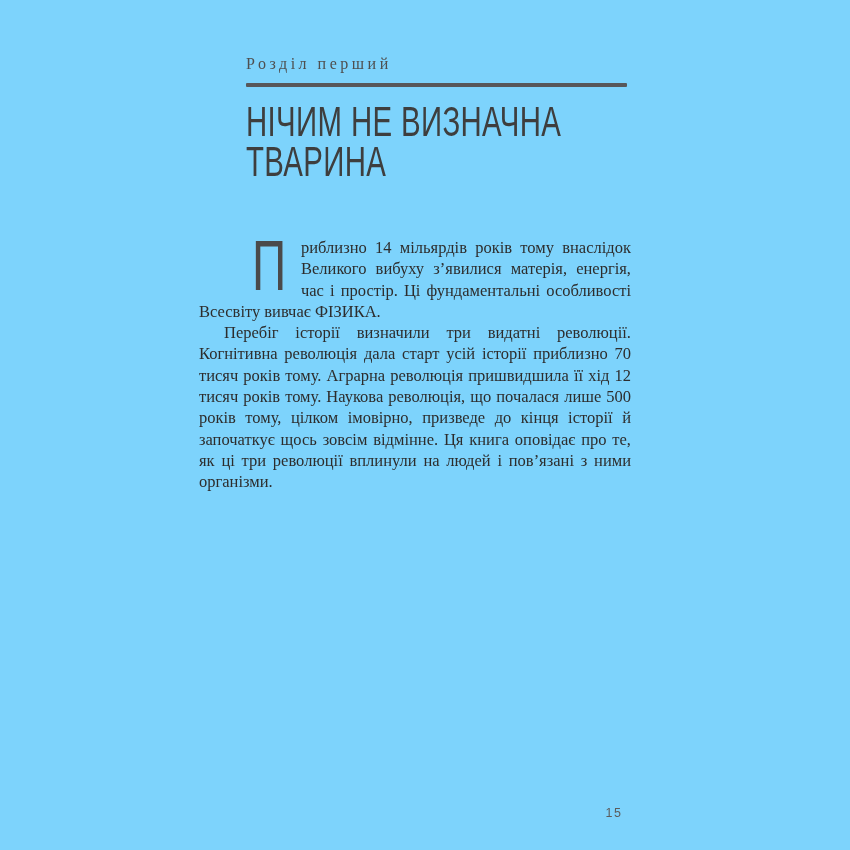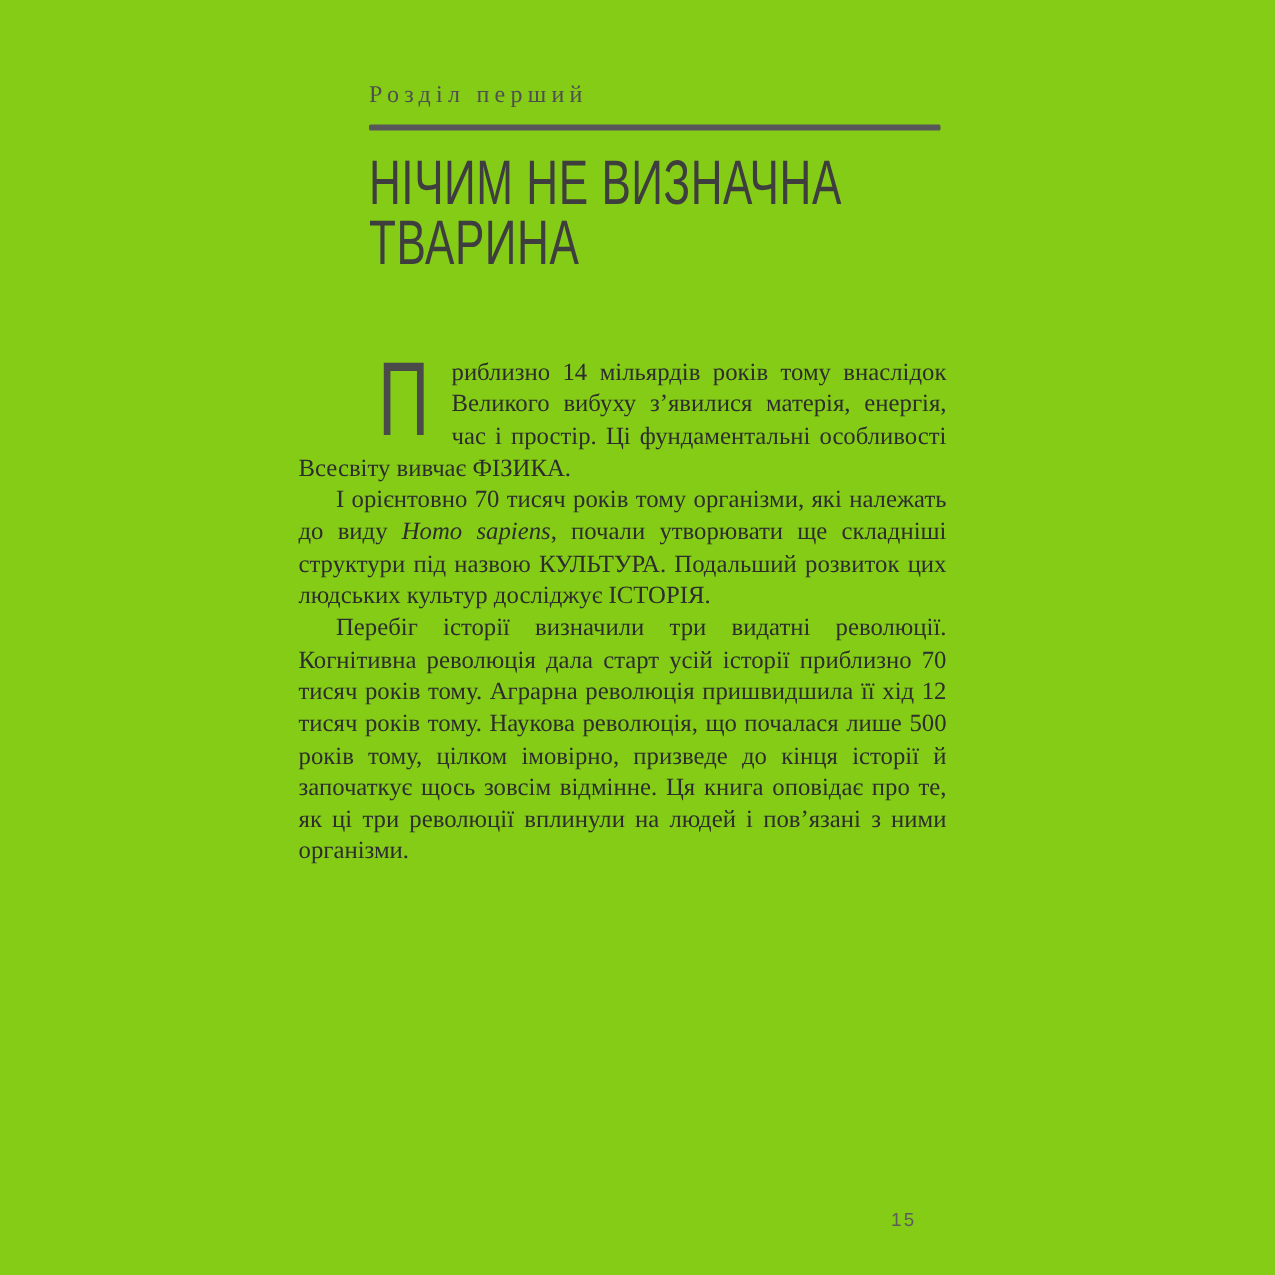--- a/index.html
+++ b/index.html
@@ -4,21 +4,21 @@
 <style>
   html, body {
     margin: 0;
     padding: 0;
     background: #ffffff;
   }
   #page {
     position: relative;
     width: 850px;
     height: 850px;
-    background: #84cc16;
+    background: #7dd3fc;
     overflow: hidden;
   }
 
   
   .chapter-head {
     position: absolute;
     left: 246px;
     top: 54px;
     width: 381px;
   }
@@ -81,20 +81,21 @@
     transform: scaleX(0.68);
     transform-origin: left top;
   }
 
   
   .page-number {
     position: absolute;
     left: 594px;
     top: 806px;
     width: 40px;
+    text-align: center;
     font-family: "Liberation Sans", "DejaVu Sans", sans-serif;
     font-size: 12.5px;
     letter-spacing: 1.5px;
     color: #5c5c5c;
   }
 </style>
 </head>
 <body>
 
 <div id="page">
@@ -105,23 +106,20 @@
     <h1 class="chapter-title">
       <span class="title-line">НІЧИМ НЕ ВИЗНАЧНА</span>
       <span class="title-line">ТВАРИНА</span>
     </h1>
   </header>
 
   <main class="page-body">
     <p>
       <span class="dropcap">П</span><span>риблизно 14 мільярдів років тому внаслідок Великого вибуху з’явилися матерія, енергія, час і простір. Ці фундаментальні особливості Всесвіту вивчає ФІЗИКА.</span>
     </p>
-    <p class="indented">
-      <span>І орієнтовно 70 тисяч років тому організми, які належать до виду </span><em>Homo sapiens</em><span>, почали утворювати ще складніші структури під назвою КУЛЬТУРА. Подальший розвиток цих людських культур досліджує ІСТОРІЯ.</span>
-    </p>
     <p class="indented">Перебіг історії визначили три видатні революції. Когнітивна революція дала старт усій історії приблизно 70 тисяч років тому. Аграрна революція пришвидшила її хід 12 тисяч років тому. Наукова революція, що почалася лише 500 років тому, цілком імовірно, призведе до кінця історії й започаткує щось зовсім відмінне. Ця книга оповідає про те, як ці три революції вплинули на людей і пов’язані з ними організми.</p>
   </main>
 
   <footer>
     <div class="page-number">15</div>
   </footer>
 
 </div>
 
 </body></html>

